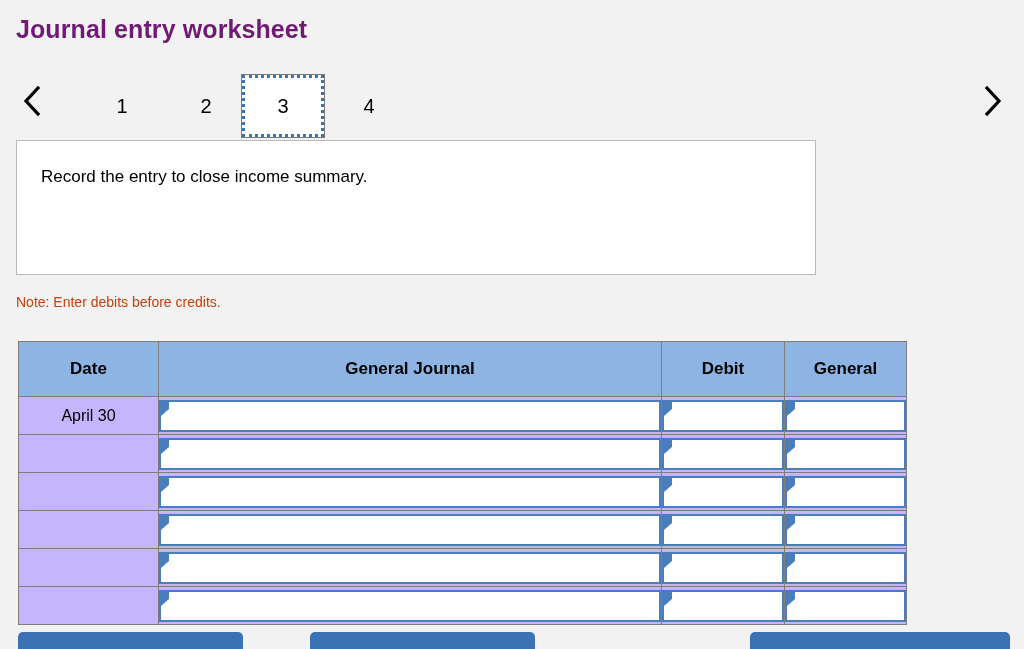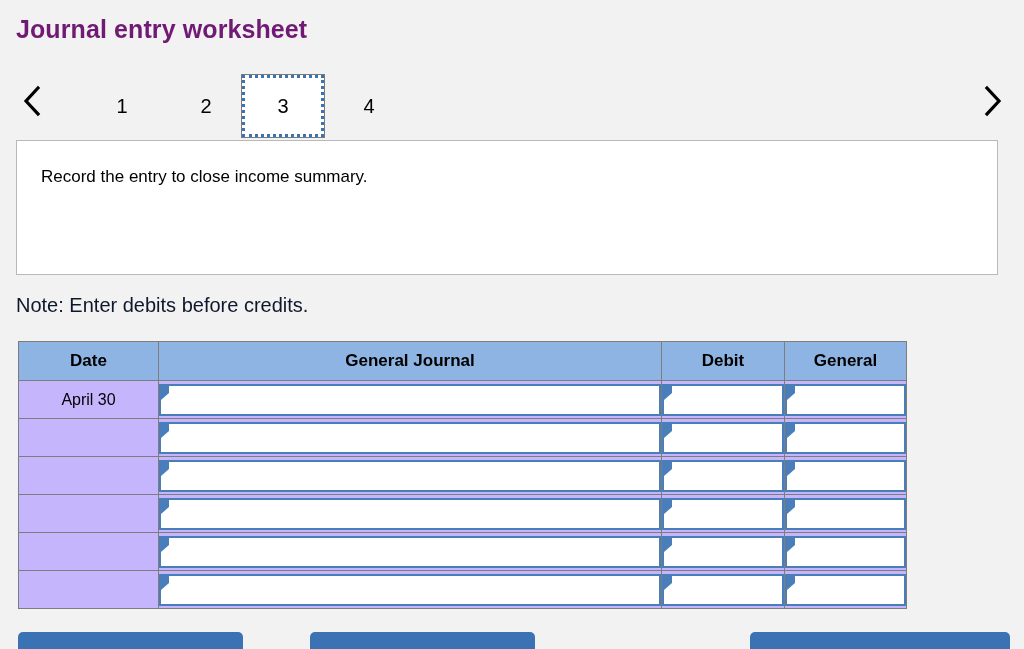--- a/index.html
+++ b/index.html
@@ -76,41 +76,41 @@
     border: 1px solid #7a7a7a;
     outline: 3px dotted #3b72b4;
     outline-offset: -4px;
   }
 
   
   #instruction-box {
     position: absolute;
     left: 16px;
     top: 140px;
-    width: 982px;
+    width: 800px;
     height: 135px;
     background: #ffffff;
     border: 1px solid #b9b9b9;
     box-sizing: border-box;
   }
   #instruction-text {
     position: absolute;
     left: 24px;
     top: 26px;
     font-size: 17px;
     color: #000;
   }
 
   
   #note-text {
     position: absolute;
     left: 16px;
     top: 294px;
-    font-size: 20px;
-    color: #0f172a;
+    font-size: 14px;
+    color: #c2410c;
   }
 
   
   #journal-table {
     position: absolute;
     left: 18px;
     top: 341px;
     width: 888px;
     border-collapse: collapse;
     table-layout: fixed;
@@ -118,21 +118,21 @@
     border: 1px solid #7d7d7d;
     box-sizing: content-box;
   }
   #journal-table th {
     background: #8db4e2;
     border: 1px solid #7d7d7d;
     font-size: 17px;
     font-weight: bold;
     color: #000;
     height: 38px;
-    padding: 0;
+    padding: 8px;
     text-align: center;
   }
   #journal-table td {
     border: 1px solid #7d7d7d;
     padding: 0;
     height: 37px;
     background: #c4b5fd;
     vertical-align: middle;
   }
   td.date-cell {

